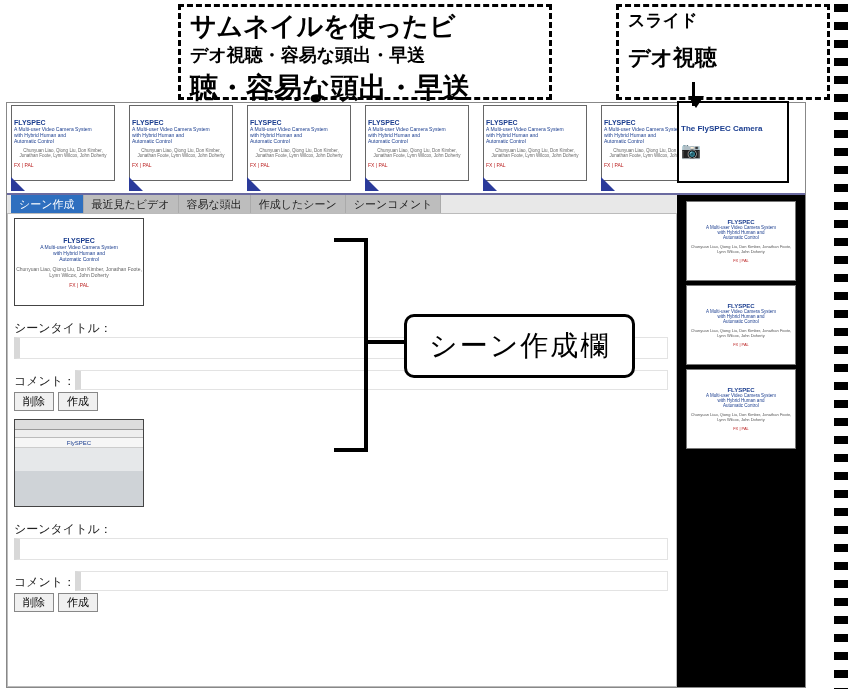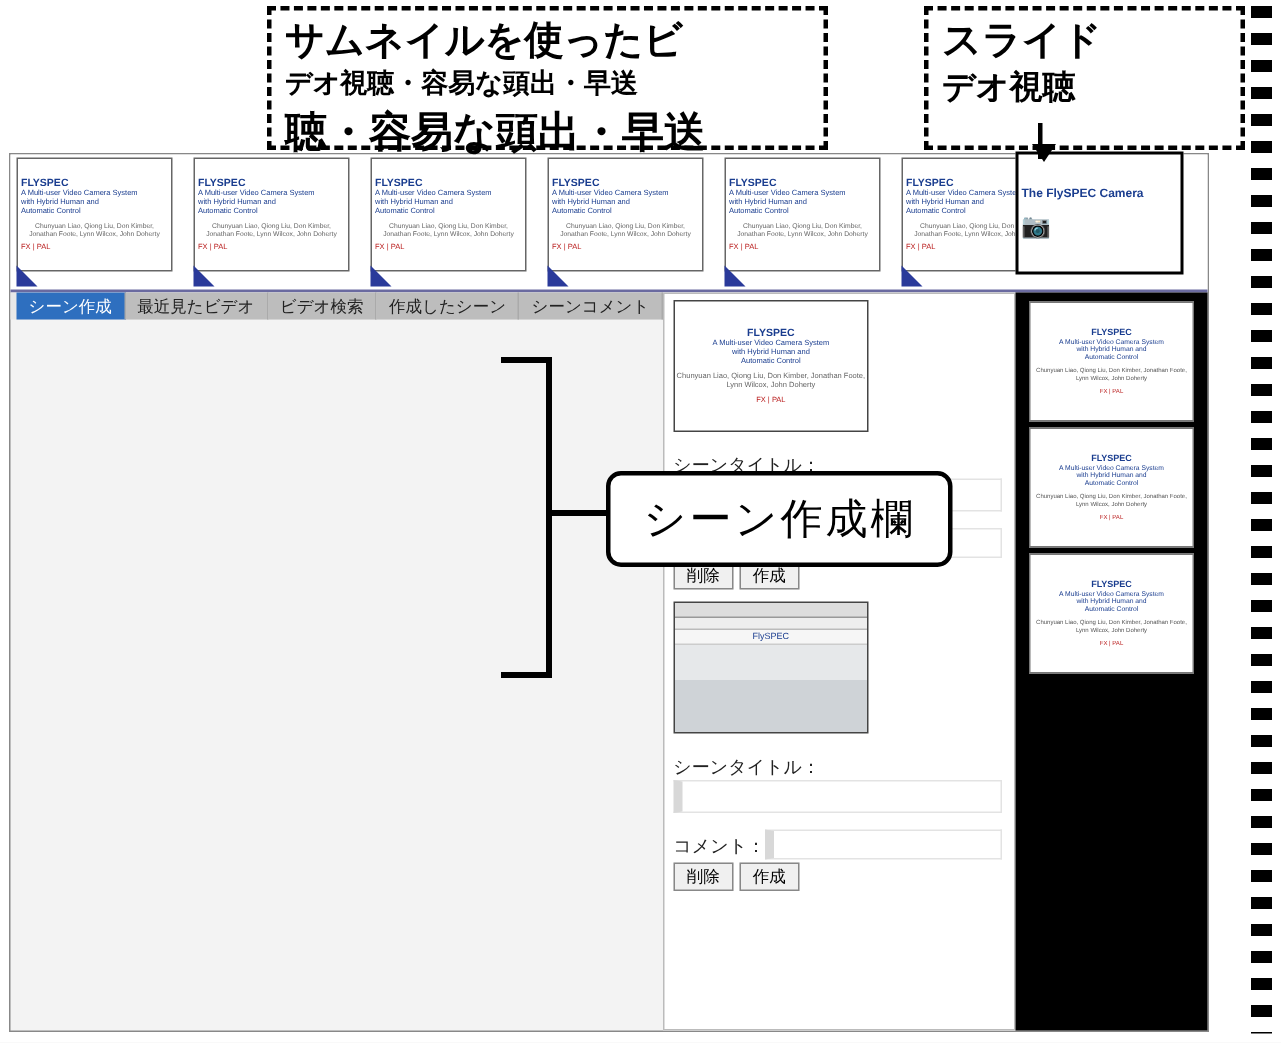--- a/index.html
+++ b/index.html
@@ -52,21 +52,21 @@
   .corner-tri {
     position: absolute; left: 0; bottom: 0; width: 0; height: 0;
     border-left: 14px solid #2a3a9a; border-top: 14px solid transparent;
     z-index: 2;
   }
   .thumb-wrap-sel { position: absolute; left: 670px; top: -2px; width: 130px; height: 92px; z-index: 30; }
   .thumb-wrap-sel .thumb-frame { width: 112px; height: 82px; border: 2px solid #000; }
 
   .main-cols { display: flex; flex: 1; min-height: 0; }
 
-  .left-col { flex: 1; display: flex; flex-direction: row; min-width: 0; }
+  .left-col { flex: 1; display: flex; flex-direction: column; min-width: 0; }
   .tabs { display: flex; height: 18px; background: #e8e8e8; padding-left: 4px; gap: 0; }
   .tab {
     font-size: 11px; padding: 2px 8px 0 8px; height: 18px;
     background: #bdbdbd; color: #222; border-right: 1px solid #aaa;
     cursor: pointer;
   }
   .tab.active { background: #2e6fbf; color: #fff; }
 
   .pane { flex: 1; background: #fff; border: 1px solid #bbb; margin: 0 0 0 0; position: relative; overflow-y: scroll; padding: 4px 8px 12px 6px; }
 
@@ -132,21 +132,21 @@
 <body>
 
 <div class="dashed-frame" style="left:178px; top:4px; width:374px; height:96px;"></div>
 <div class="dashed-frame" style="left:616px; top:4px; width:214px; height:96px;"></div>
 <div class="dashed-right"></div>
 
 <div class="overlay-text" style="left:190px; top:10px; font-size:26px;">サムネイルを使ったビ</div>
 <div class="overlay-text" style="left:190px; top:44px; font-size:18px;">デオ視聴・容易な頭出・早送</div>
 <div class="overlay-text" style="left:190px; top:70px; font-size:28px;">聴・容易な頭出・早送</div>
 
-<div class="overlay-text" style="left:628px; top:10px; font-size:26px;">スライド</div>
+<div class="overlay-text" style="left:628px; top:10px; font-size:17px;">スライド</div>
 <div class="overlay-text" style="left:628px; top:44px; font-size:22px;">デオ視聴</div>
 
 <div class="arrow-v"></div>
 
 <div class="app-window">
 
   <div class="thumb-strip">
 
     <div class="thumb-item">
       <div class="thumb-frame">
@@ -222,21 +222,21 @@
       <div style="margin-top:8px; font-size:16px;">📷</div>
     </div>
   </div>
 
   <div class="main-cols">
 
     <div class="left-col">
       <div class="tabs">
         <div class="tab active">シーン作成</div>
         <div class="tab">最近見たビデオ</div>
-        <div class="tab">ビデオ検索</div>
+        <div class="tab">容易な頭出</div>
         <div class="tab">作成したシーン</div>
         <div class="tab">シーンコメント</div>
       </div>
 
       <div class="pane">
 
         <div class="scene-block">
           <div class="scene-thumb">
             <div class="t-title">FLYSPEC</div>
             <div class="t-sub">A Multi-user Video Camera System</div>

